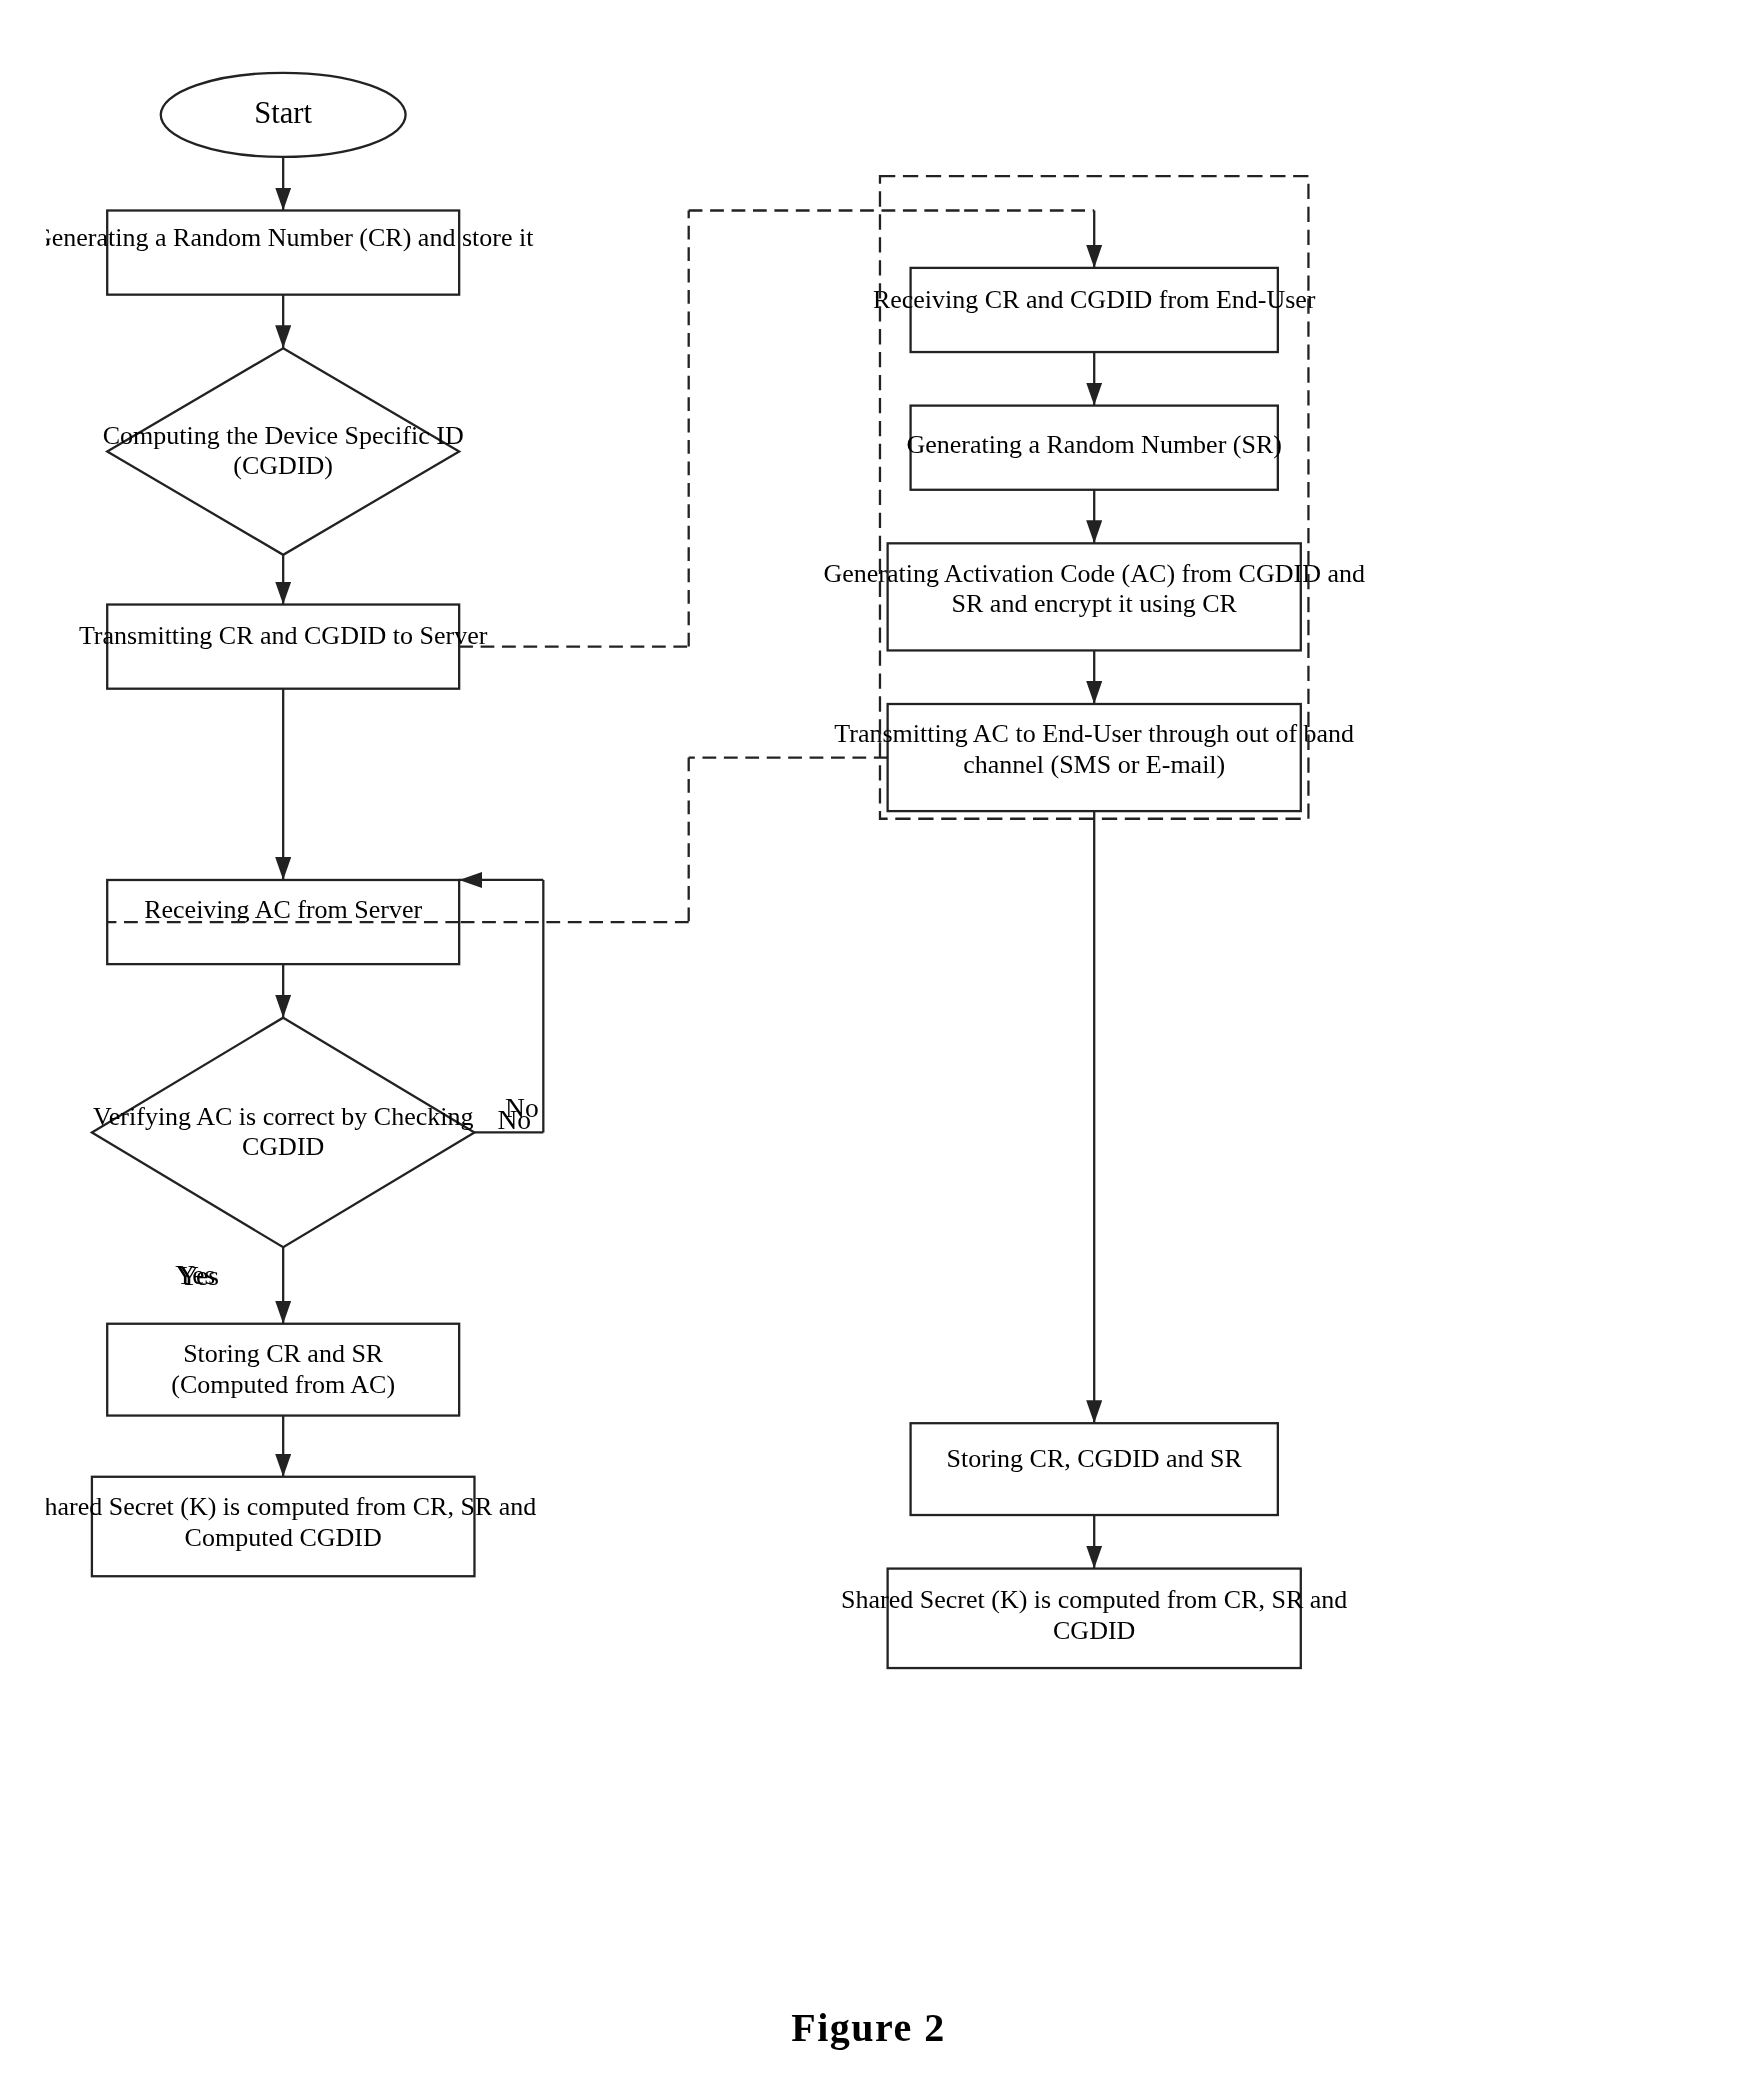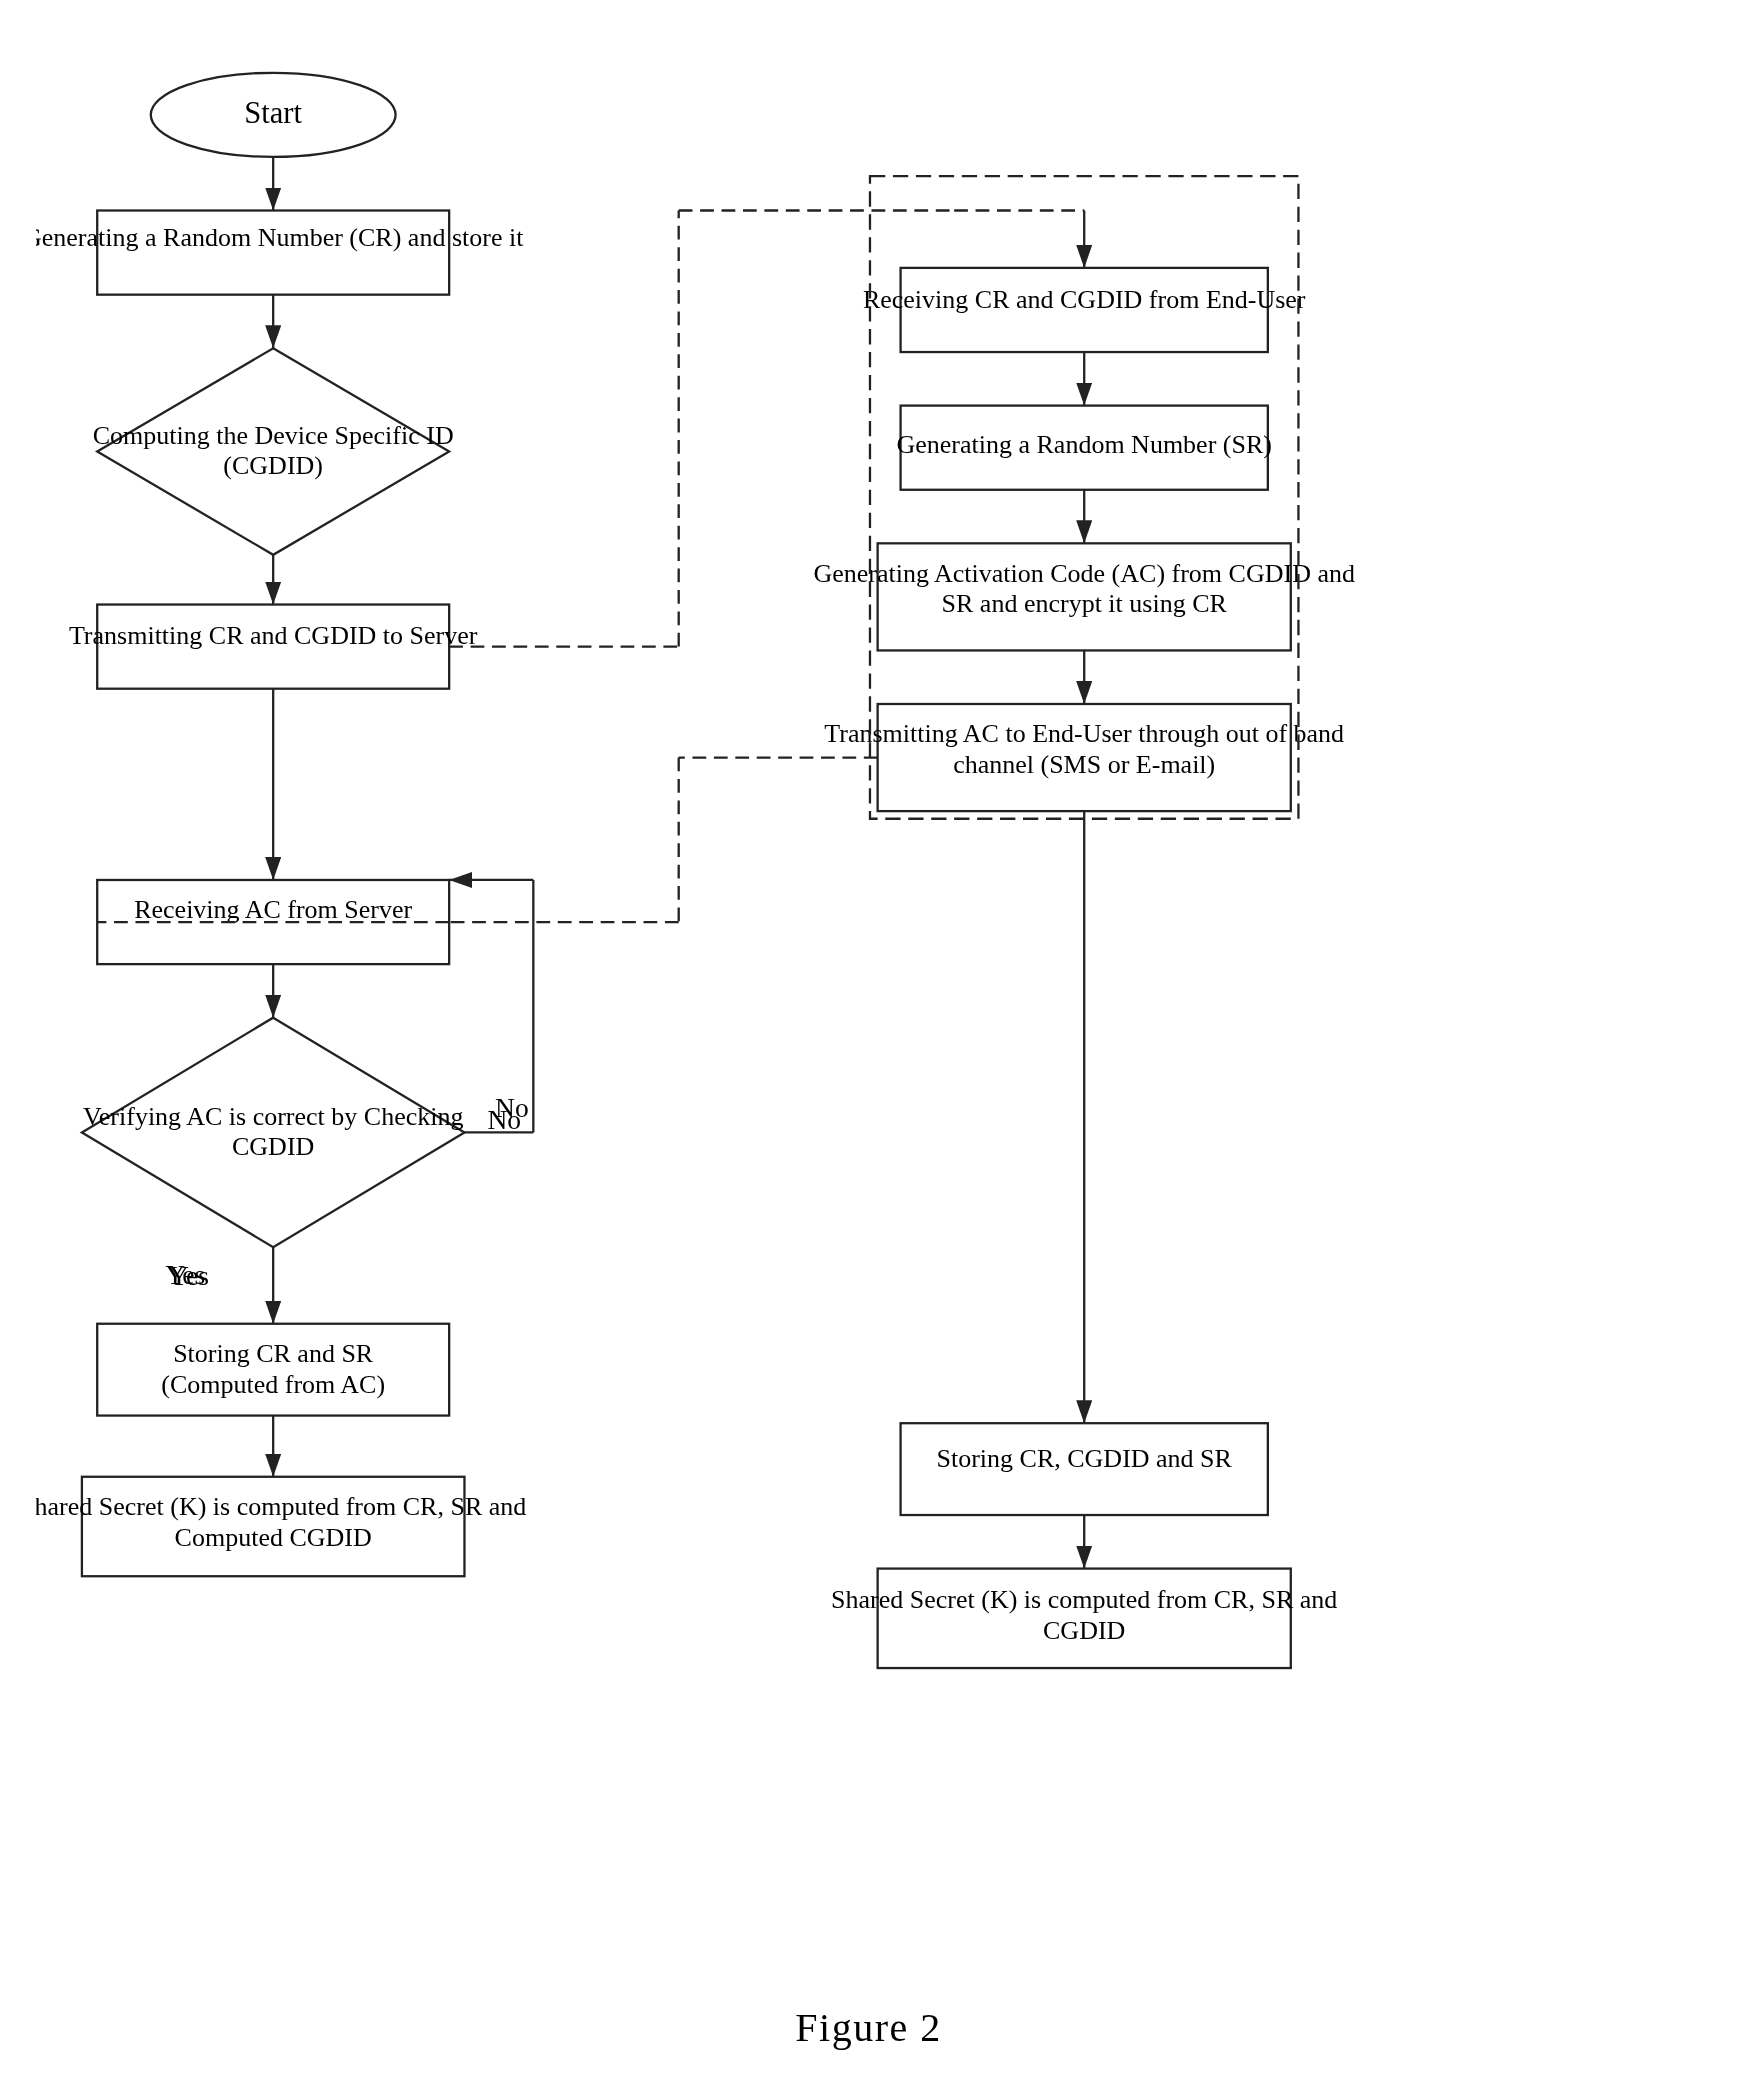--- a/index.html
+++ b/index.html
@@ -7,35 +7,35 @@
       background: #fff;
       font-family: 'Times New Roman', Times, serif;
       width: 1737px;
       height: 2097px;
       position: relative;
       overflow: hidden;
     }
     .diagram-container {
       position: absolute;
       top: 31px;
-      left: 36px;
+      left: 46px;
       width: 1645px;
       height: 2004px;
     }
     svg {
       width: 100%;
       height: 100%;
     }
     .figure-caption {
       position: absolute;
       bottom: 46px;
       left: 50%;
       transform: translateX(-50%);
       font-size: 40px;
-      font-weight: normal;
+      font-weight: bold;
       letter-spacing: 1.5px;
     }
   </style>
 </head>
 <body>
 
 <div class="diagram-container">
   <svg viewBox="0 0 2150 2580" xmlns="http://www.w3.org/2000/svg">
     <defs>
       <marker id="arrowhead" markerWidth="10" markerHeight="7" refX="10" refY="3.5" orient="auto">

